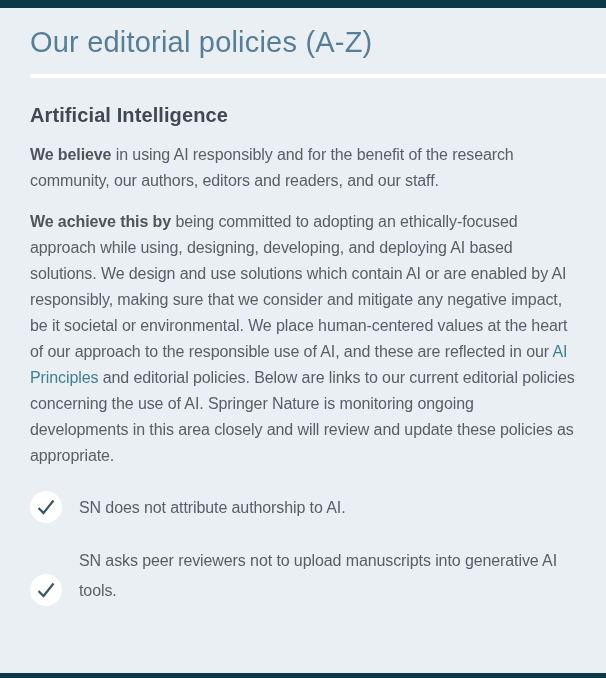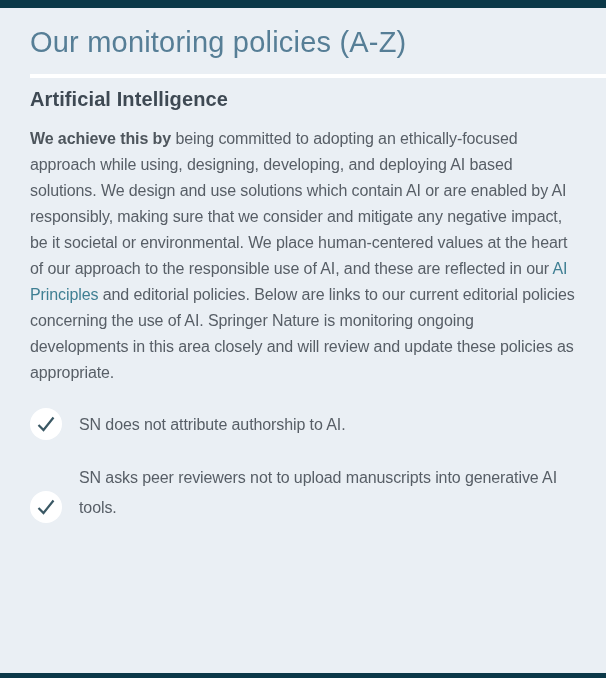--- a/index.html
+++ b/index.html
@@ -42,21 +42,21 @@
     line-height:36px;
   }
   .divider{
     margin-left:30px;
     margin-top:14px;
     height:4px;
     background:var(--divider);
   }
   main{padding:0 30px;}
   h2.section-heading{
-    margin-top:10px;
+    margin-top:26px;
     font-size:20px;
     font-weight:700;
     color:var(--heading);
     letter-spacing:0.1px;
   }
   p.body-text{
     margin-top:15px;
     font-size:16px;
     line-height:26px;
     color:var(--body);
@@ -101,27 +101,28 @@
     letter-spacing:-0.1px;
   }
 </style>
 </head>
 <body>
 
 <div class="page">
   <div class="top-bar"></div>
 
   <header>
-    <h1 class="page-title">Our monitoring policies (A-Z)</h1>
+    <h1 class="page-title">Our editorial policies (A-Z)</h1>
     <div class="divider"></div>
   </header>
 
   <main>
     <h2 class="section-heading">Artificial Intelligence</h2>
 
+    <p class="body-text"><strong>We believe</strong><span> in using AI responsibly and for the benefit of the research community, our authors, editors and readers, and our staff.</span></p>
 
     <p class="body-text"><strong>We achieve this by</strong><span> being committed to adopting an ethically-focused approach while using, designing, developing, and deploying AI based solutions. We design and use solutions which contain AI or are enabled by AI responsibly, making sure that we consider and mitigate any negative impact, be it societal or environmental. We place human-centered values at the heart of our approach to the responsible use of AI, and these are reflected in our </span><a class="inline-link" href="#">AI Principles</a><span> and editorial policies. Below are links to our current editorial policies concerning  the use of AI.  Springer Nature is monitoring ongoing developments in this area closely and will review and update these policies as appropriate.</span></p>
 
     <ul class="checklist">
       <li>
         <span class="check-circle">
           <svg width="22" height="22" viewBox="0 0 22 22">
               <polyline points="3.5,12 8.5,17 18.5,4.5" fill="none" stroke="#3a5864" stroke-width="2.2"></polyline>
             </svg>
         </span>

